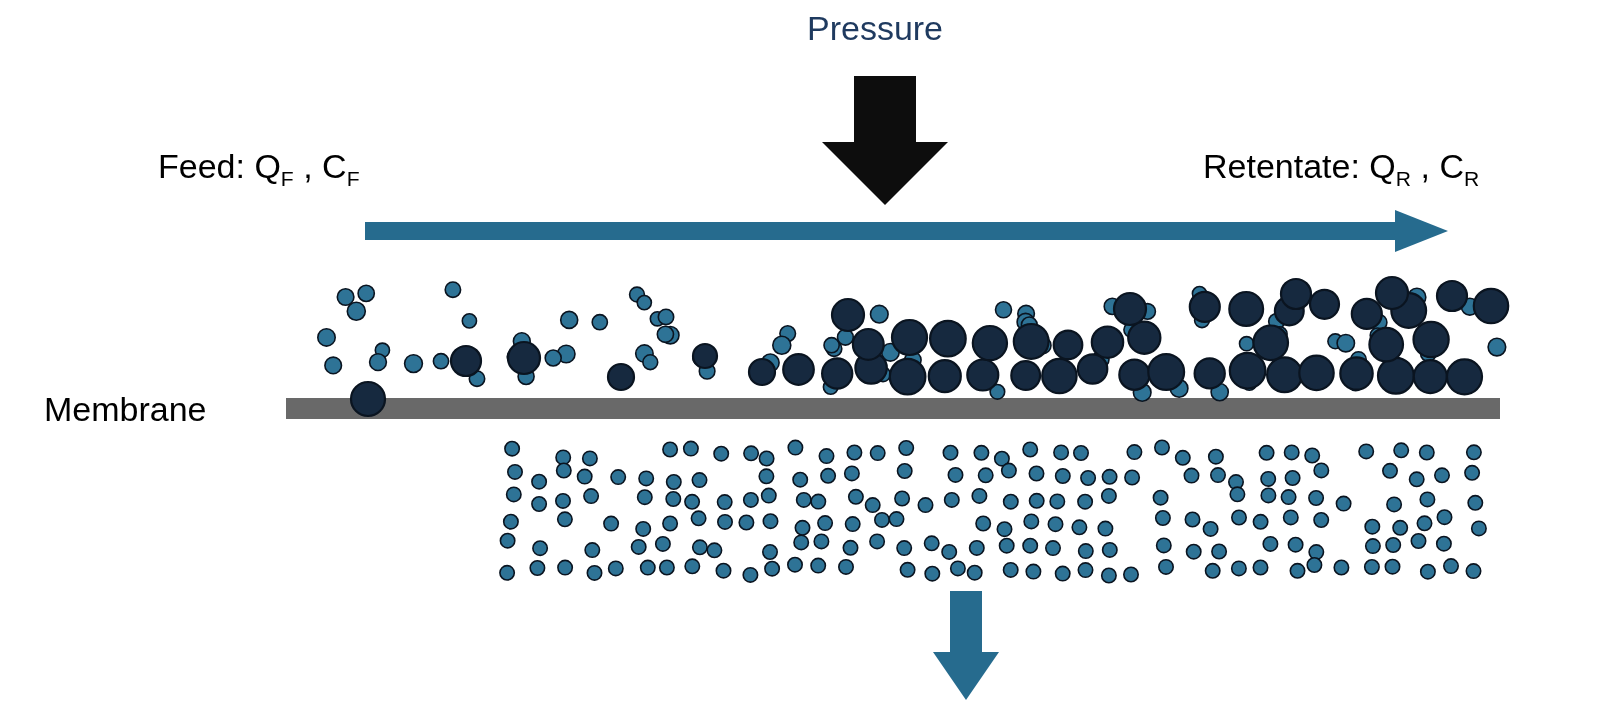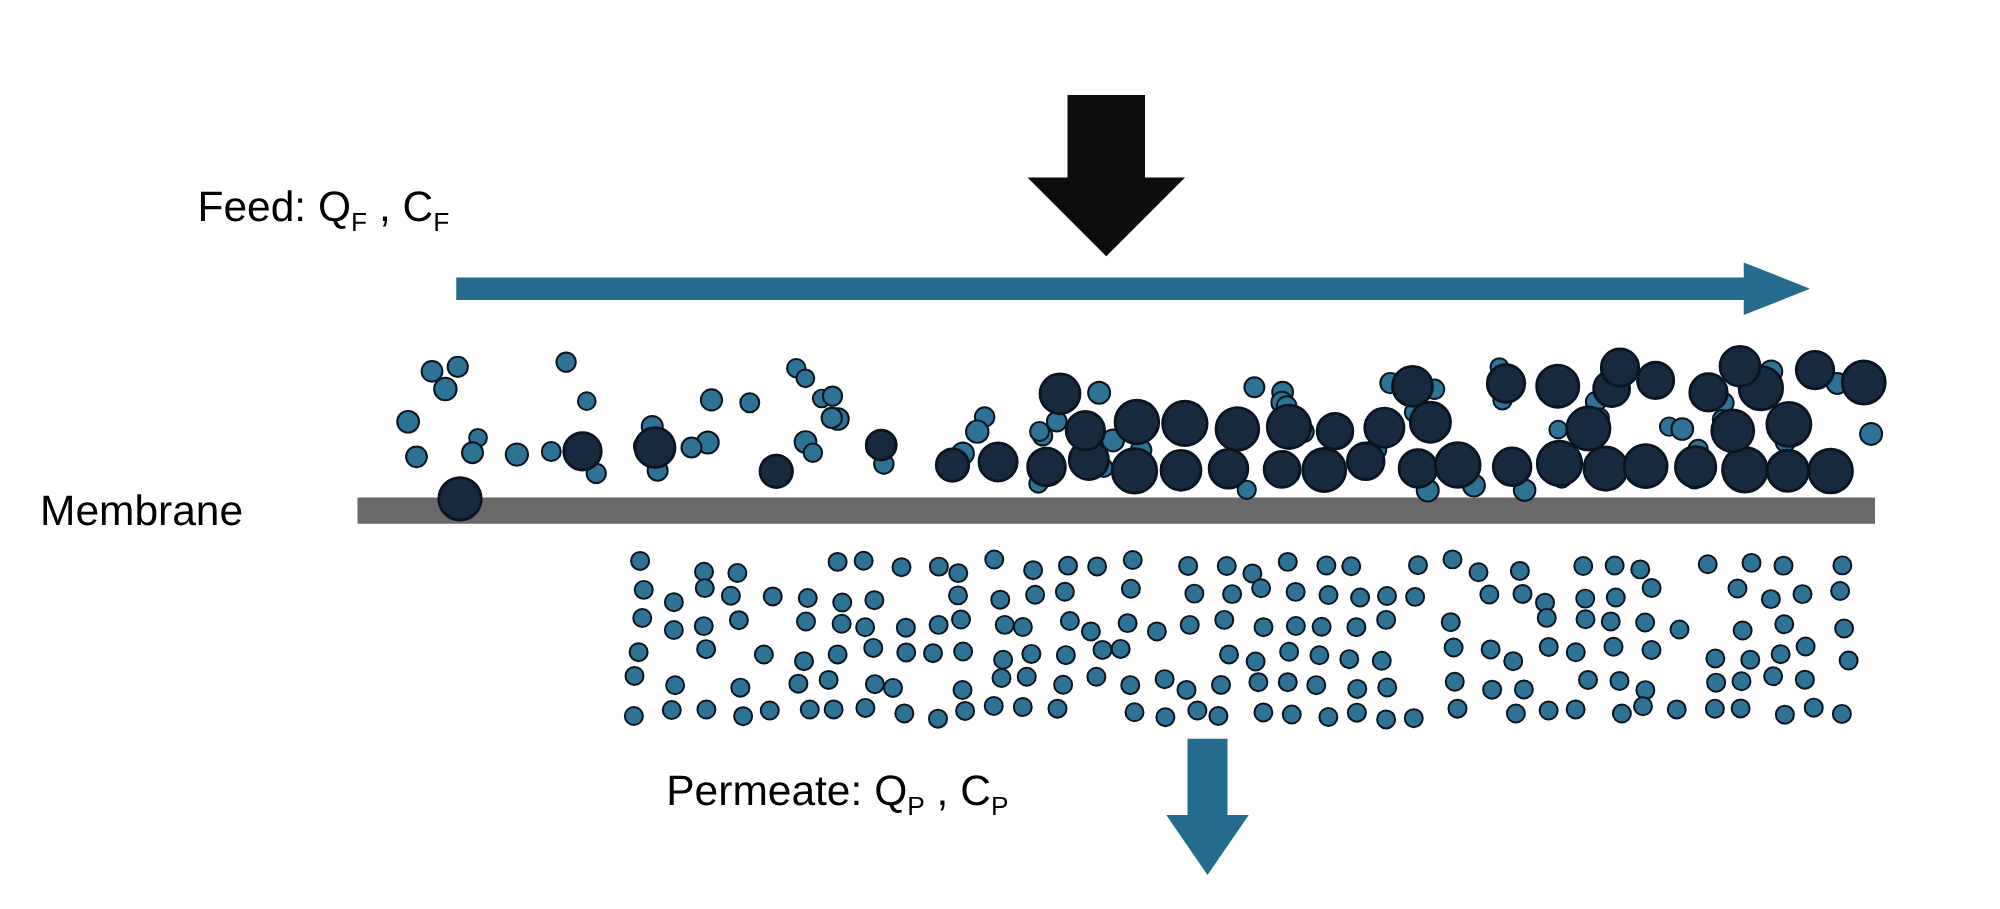--- a/index.html
+++ b/index.html
@@ -366,29 +366,32 @@
         <circle cx="1371.9" cy="567.0" r="7.2" fill="#2e7396" stroke="#0a1420" stroke-width="1.6"></circle>
         <circle cx="1392.5" cy="566.7" r="7.2" fill="#2e7396" stroke="#0a1420" stroke-width="1.6"></circle>
         <circle cx="1427.9" cy="571.7" r="7.2" fill="#2e7396" stroke="#0a1420" stroke-width="1.6"></circle>
         <circle cx="1451.0" cy="566.1" r="7.2" fill="#2e7396" stroke="#0a1420" stroke-width="1.6"></circle>
         <circle cx="1473.5" cy="571.1" r="7.2" fill="#2e7396" stroke="#0a1420" stroke-width="1.6"></circle>
       </g>
 
     <polygon points="950,591 982,591 982,652 999,652 966,700 933,652 950,652" fill="#266b8e"></polygon>
   </svg>
 
+  <div class="label" id="pressure-label" style="left:765px; top:8px; width:220px; text-align:center;">
+    <span>Pressure</span>
+  </div>
 
   <div class="label" id="feed-label" style="left:158px; top:146px;text-align:right;">
     <span>Feed:</span>
     <span><span>Q</span><sub>F</sub></span><span> , </span><span><span>C</span><sub>F</sub></span>
   </div>
 
-
-  <div class="label" id="membrane-label" style="left:32px; top:389px;">
+  <div class="label" id="retentate-label" style="left:1203px; top:146px;">
+    <span>Retentate:</span>
+    <span><span>Q</span><sub>R</sub></span><span> , </span><span><span>C</span><sub>R</sub></span>
+  </div>
+
+  <div class="label" id="membrane-label" style="left:44px; top:389px;">
     <span>Membrane</span>
   </div>
 
-  <div class="label" id="permeate-label" style="left:533px; top:613px;">
-    <span>Permeate:</span>
-    <span><span>Q</span><sub>P</sub></span><span> , </span><span><span>C</span><sub>P</sub></span>
-  </div>
 
 </div>
 
 </body></html>

